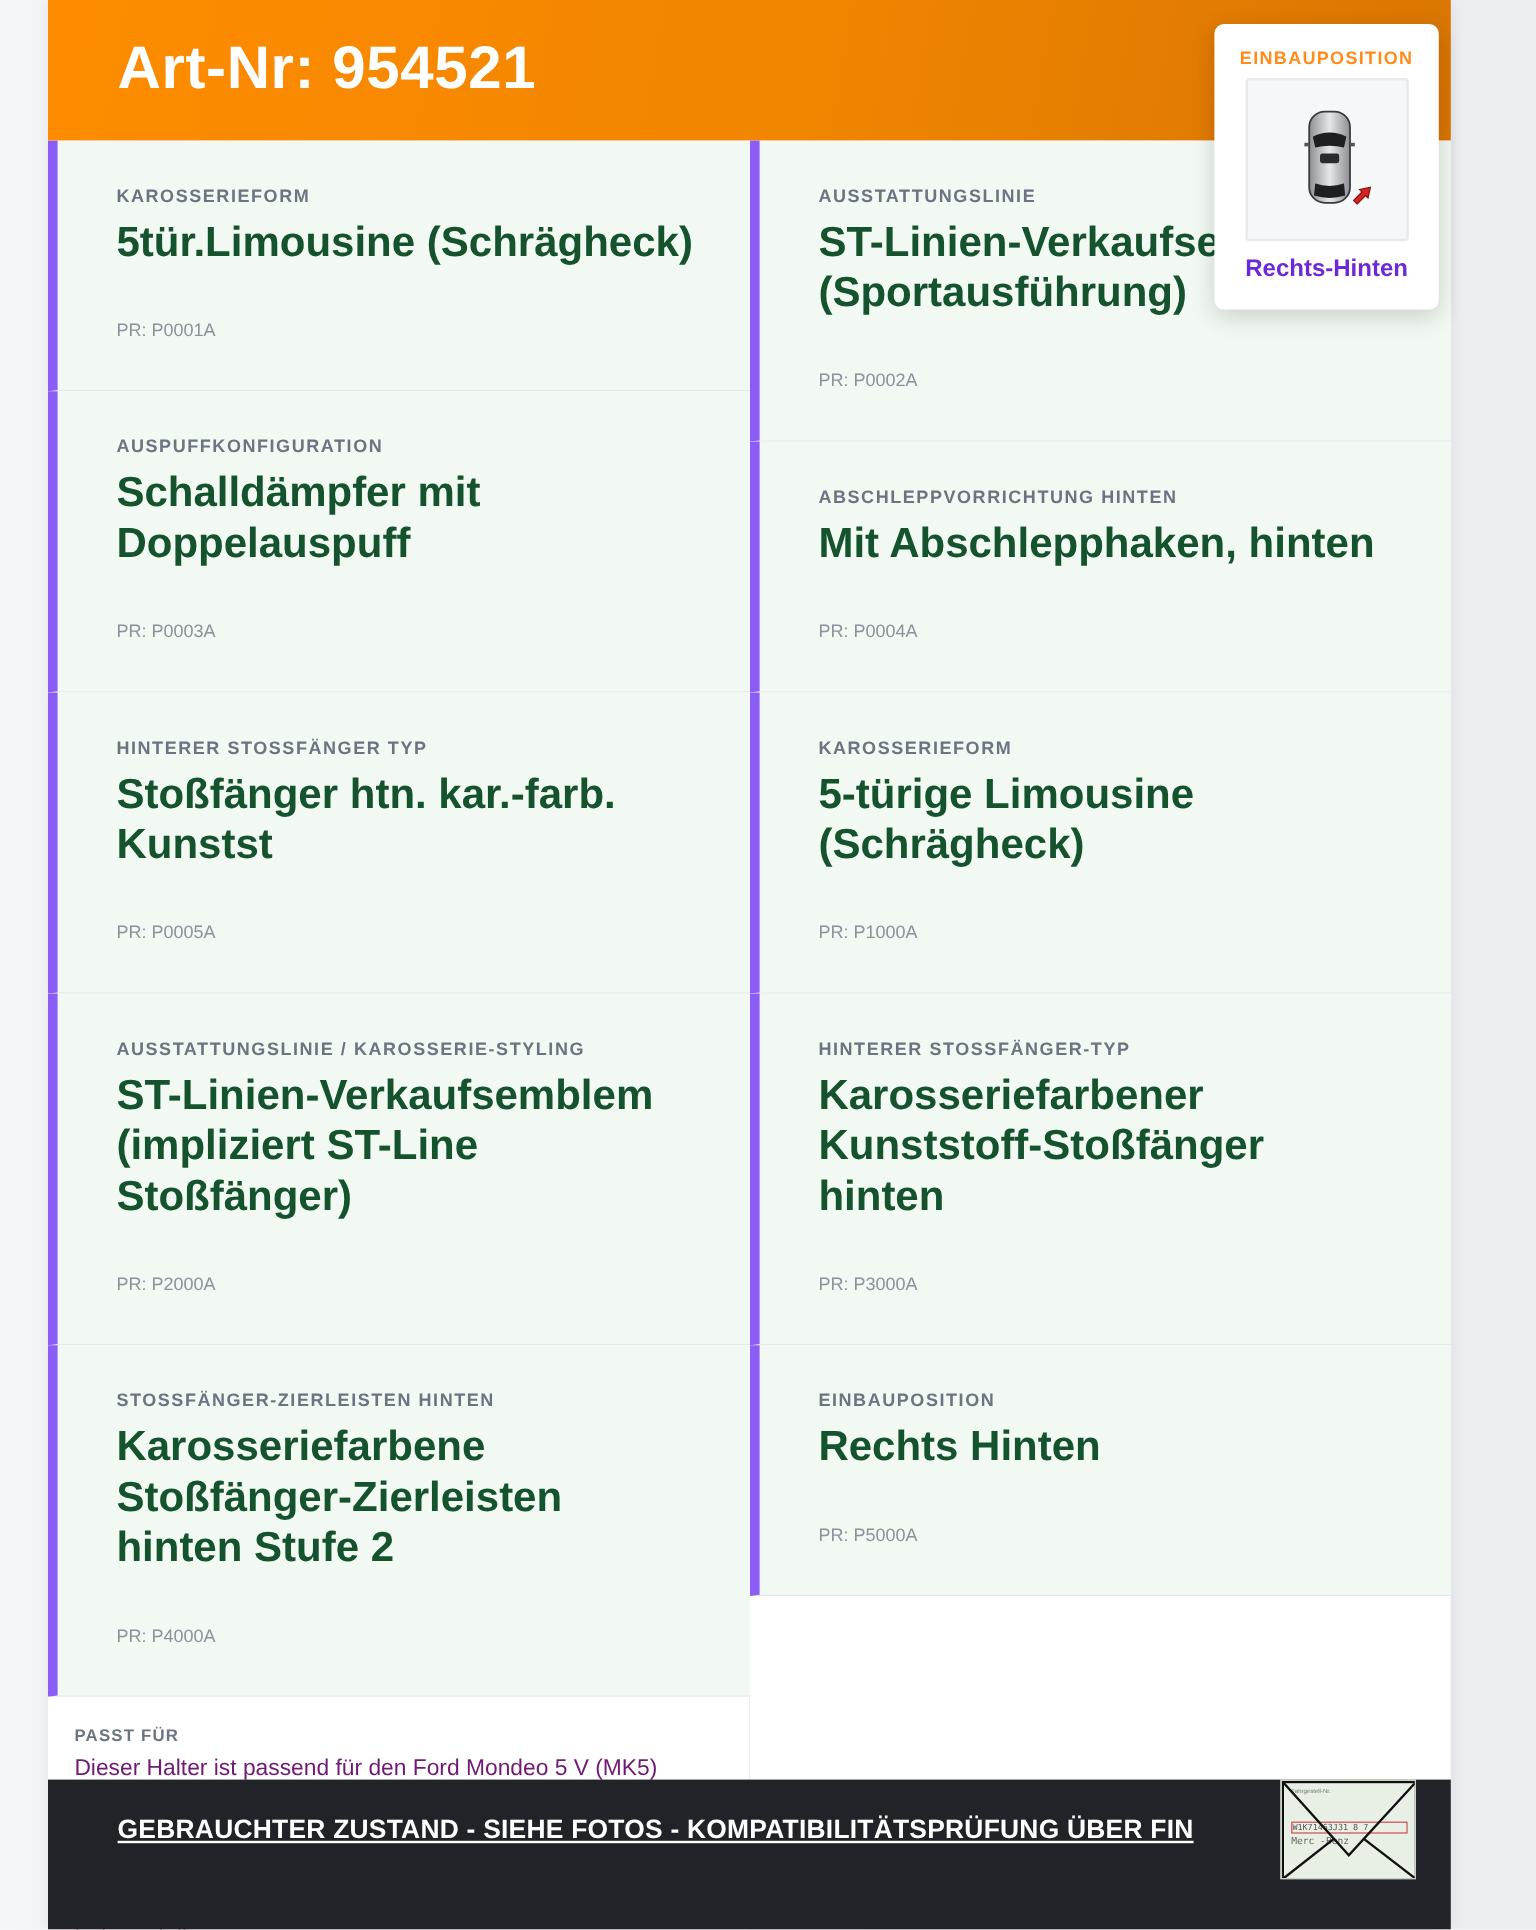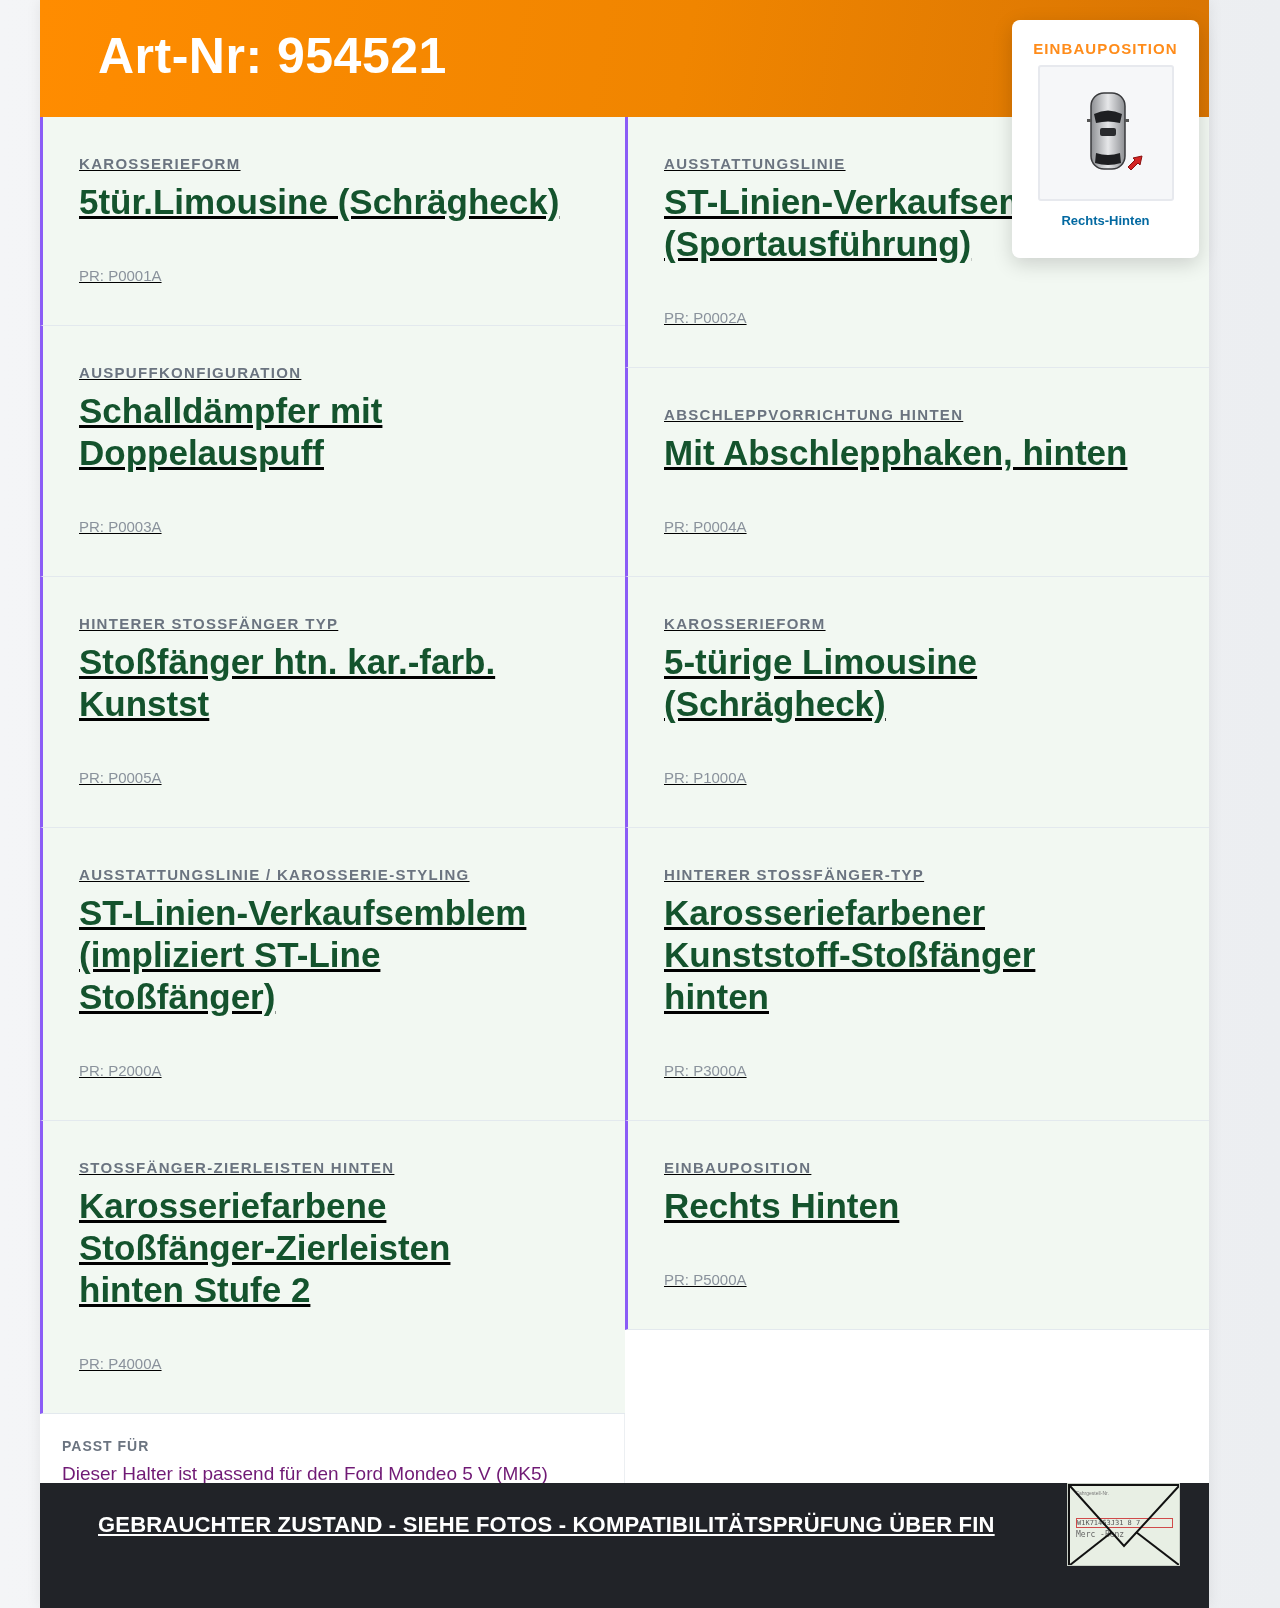--- a/index.html
+++ b/index.html
@@ -32,24 +32,23 @@
       line-height: 56px;
     }
     .grid {
       display: grid;
       grid-template-columns: 585px 584px;
       align-items: start;
     }
     .col { display: flex; flex-direction: column; }
     .cell {
       background: #f2f8f2;
-      border-left: 3px solid #8b5cf6;
+      border-left: 8px solid #8b5cf6;
       border-bottom: 1px solid #e3e9ee;
-      padding: 38px 40px 40px 36px;
-      text-decoration: underline;
+      padding: 38px 40px 40px 49px;
     }
     .cell-label {
       font-size: 15px;
       font-weight: bold;
       color: #6b7480;
       letter-spacing: 1.3px;
       text-transform: uppercase;
       line-height: 18px;
       margin-bottom: 8px;
     }
@@ -145,22 +144,22 @@
       margin: 8px auto 0 auto;
       width: 136px; height: 136px;
       background: #f6f7f9;
       border: 2px solid #e7e9ee;
       border-radius: 3px;
       position: relative;
     }
     .pos-img svg { position: absolute; left: 0; top: 0; }
     .pos-label {
       margin-top: 12px;
-      color: #0369a1;
-      font-size: 13px;
+      color: #6d28d9;
+      font-size: 20px;
       font-weight: bold;
     }
   </style>
 </head>
 <body>
 
 <div class="page">
 
   <div class="header">
     <div class="header-title">Art-Nr: 954521</div>

